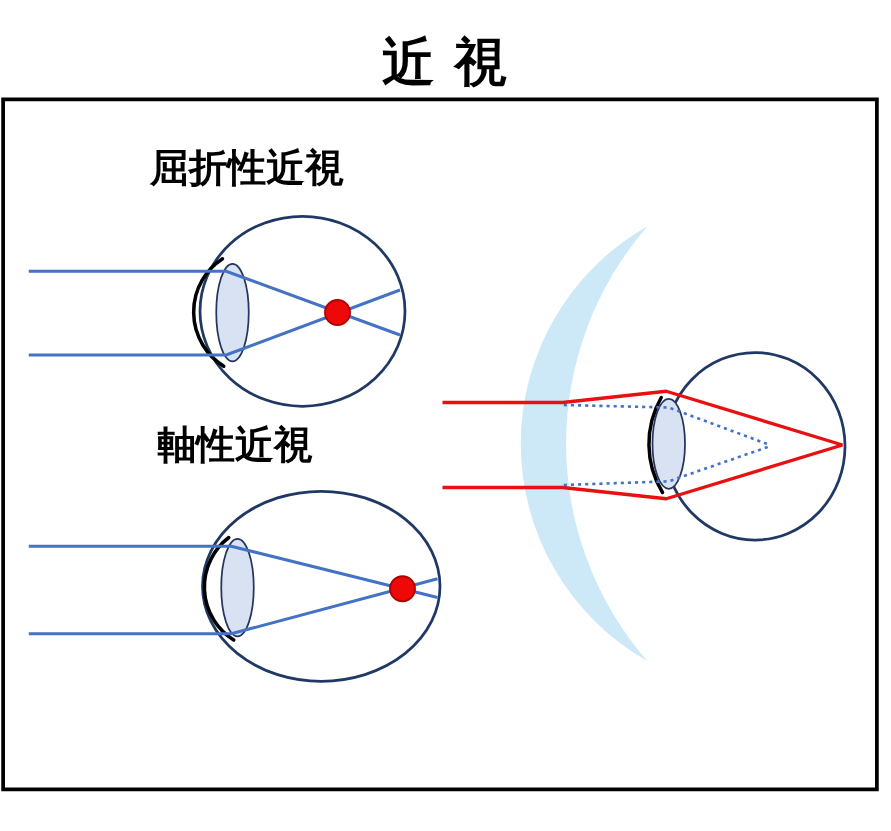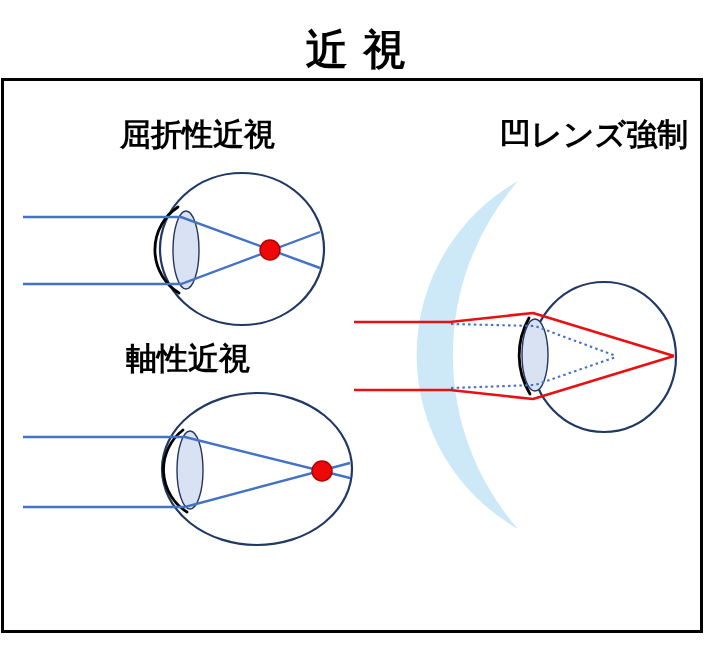--- a/index.html
+++ b/index.html
@@ -40,21 +40,21 @@
   .diagram-label {
     position: absolute;
     font-size: 31px;
     font-weight: bold;
     color: var(--text, #000);
     line-height: 1.05;
     white-space: nowrap;
   }
   .label-refractive { left: 120px; top: 119px; text-align: right; }
   .label-correction { left: 500px; top: 119px; }
-  .label-axial      { left: 126px; top: 343px; }
+  .label-axial      { left: 126px; top: 343px; font-family: Liberation Mono, monospace; }
   svg.scene {
     position: absolute;
     left: 0;
     top: 0;
   }
   .eye {
     stroke: var(--eye-outline, #1F3864);
     stroke-width: 2.2;
     fill: #fff;
   }
@@ -131,16 +131,15 @@
       <ellipse class="eyelens" cx="535" cy="355" rx="13" ry="36"></ellipse>
       <path class="cornea" d="M 529,318 A 75,75 0 0 0 530,394"></path>
       <polyline class="ray-dotted" points="451,324 535,326 616,356"></polyline>
       <polyline class="ray-dotted" points="451,388 535,385 616,357"></polyline>
       <polyline class="ray-red" points="354,322 450,322 533,313 674,356"></polyline>
       <polyline class="ray-red" points="354,390 450,390 533,399 674,356"></polyline>
     </g>
   </svg>
 
   <div class="diagram-label label-refractive">屈折性近視</div>
-  <div class="diagram-label label-correction">凹レンズ強制</div>
   <div class="diagram-label label-axial">軸性近視</div>
 
 </div>
 
 </body></html>

